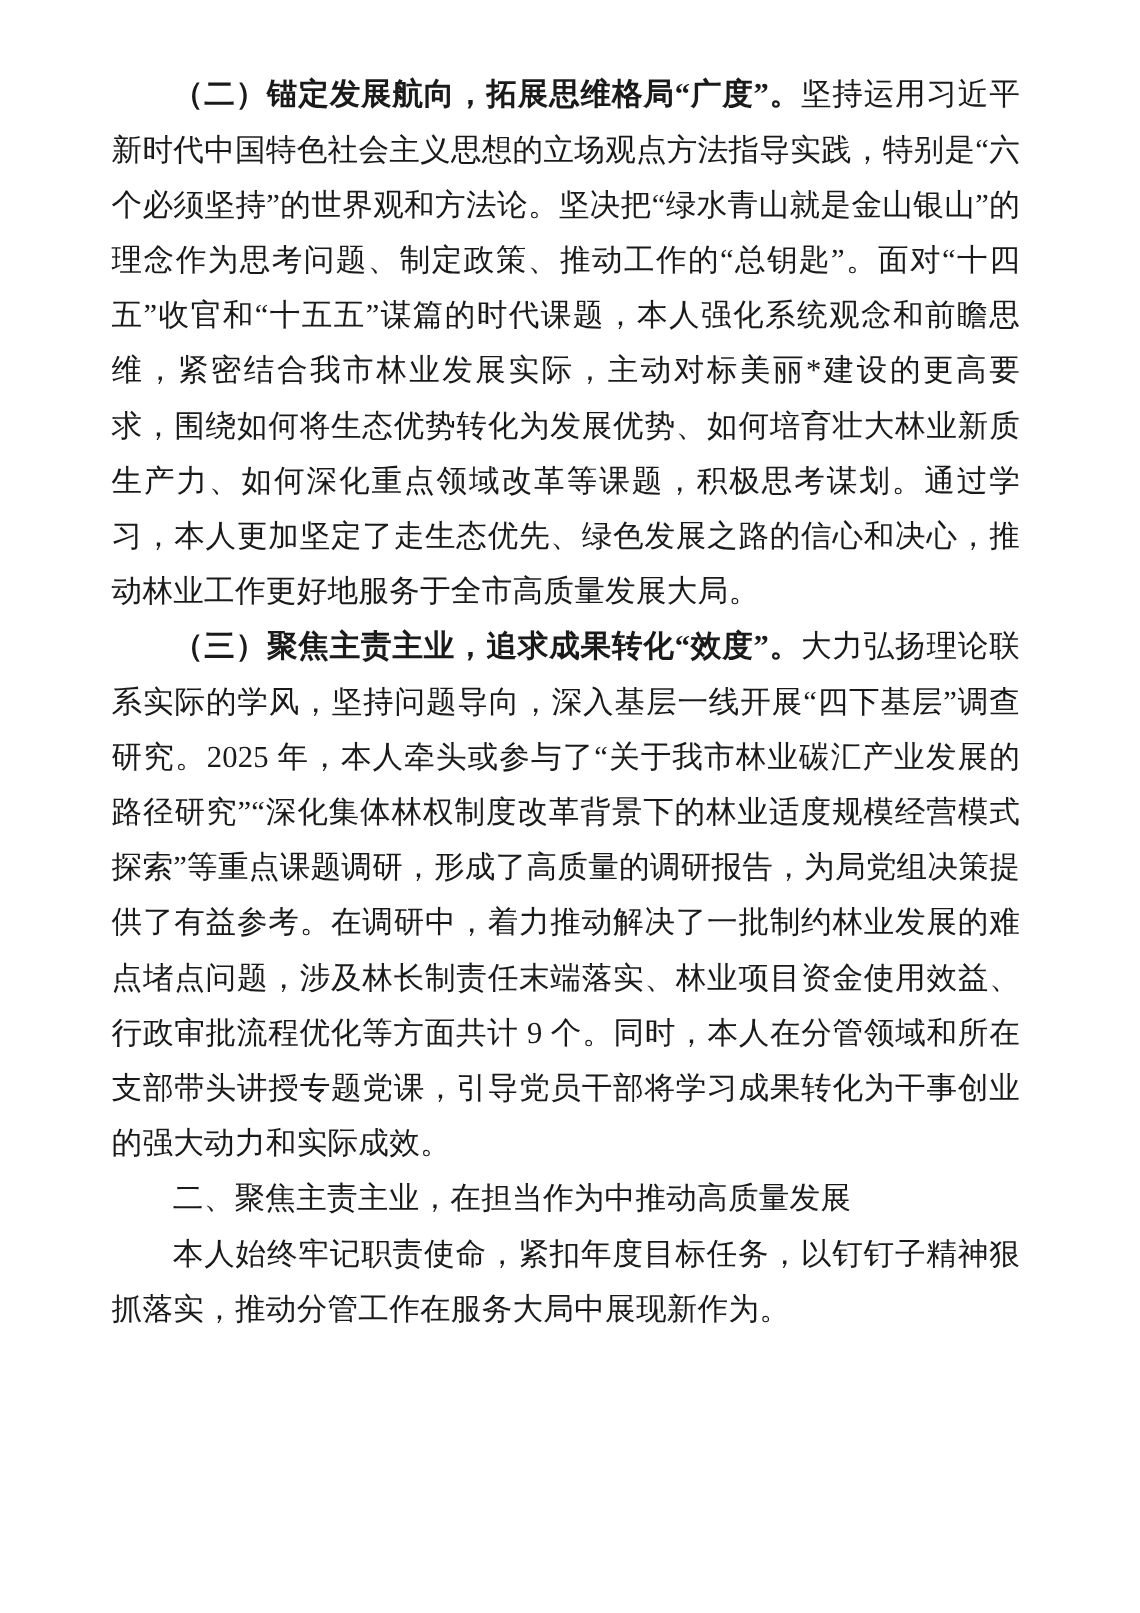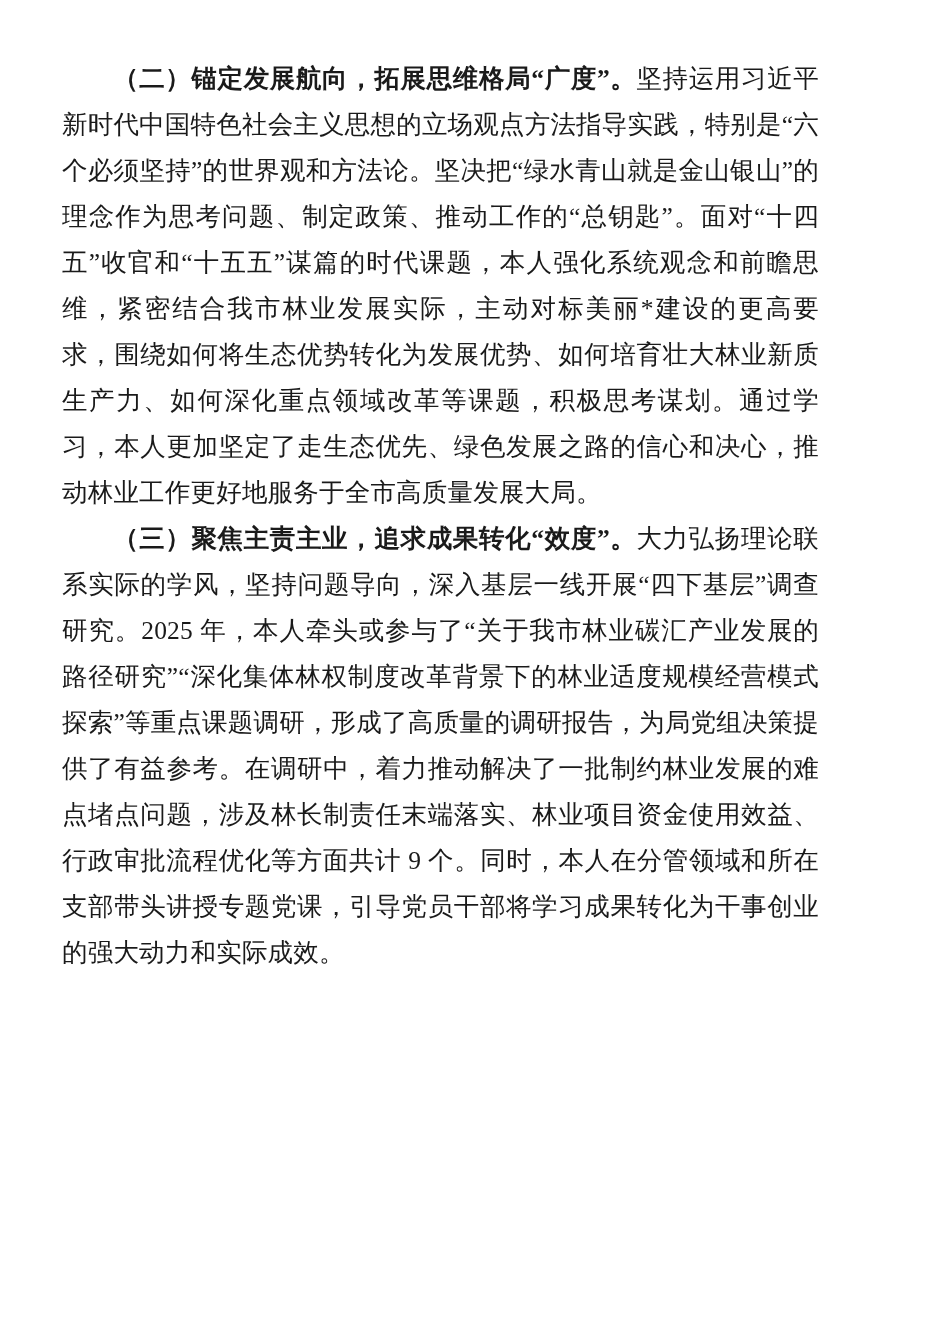--- a/index.html
+++ b/index.html
@@ -14,20 +14,21 @@
     color: #1a1a1a;
     overflow: hidden;
   }
   .page {
     position: relative;
     width: 881px;
     height: 1344px;
     box-sizing: border-box;
     padding: 56px 62px 40px 62px;
     background: #ffffff;
+    margin-left: 31px;
   }
   .doc-body {
     font-size: 25.5px;
     line-height: 46px;
     letter-spacing: 0.2px;
     text-align: justify;
     text-justify: inter-ideograph;
   }
   p {
     margin: 0;
@@ -53,18 +54,20 @@
 </head>
 <body>
 
 <div class="page">
   <div class="doc-body">
 
     <p class="para"><span class="para-lead">（二）锚定发展航向，拓展思维格局“广度”。</span><span>坚持运用习近平新时代中国特色社会主义思想的立场观点方法指导实践，特别是“六个必须坚持”的世界观和方法论。坚决把“绿水青山就是金山银山”的理念作为思考问题、制定政策、推动工作的“总钥匙”。面对“十四五”收官和“十五五”谋篇的时代课题，本人强化系统观念和前瞻思维，紧密结合我市林业发展实际，主动对标美丽*建设的更高要求，围绕如何将生态优势转化为发展优势、如何培育壮大林业新质生产力、如何深化重点领域改革等课题，积极思考谋划。通过学习，本人更加坚定了走生态优先、绿色发展之路的信心和决心，推动林业工作更好地服务于全市高质量发展大局。</span></p>
 
     <p class="para"><span class="para-lead">（三）聚焦主责主业，追求成果转化“效度”。</span><span>大力弘扬理论联系实际的学风，坚持问题导向，深入基层一线开展“四下基层”调查研究。2025 年，本人牵头或参与了“关于我市林业碳汇产业发展的路径研究”“深化集体林权制度改革背景下的林业适度规模经营模式探索”等重点课题调研，形成了高质量的调研报告，为局党组决策提供了有益参考。在调研中，着力推动解决了一批制约林业发展的难点堵点问题，涉及林长制责任末端落实、林业项目资金使用效益、行政审批流程优化等方面共计 9 个。同时，本人在分管领域和所在支部带头讲授专题党课，引导党员干部将学习成果转化为干事创业的强大动力和实际成效。</span></p>
 
+    <p class="sub-heading">二、聚焦主责主业，在担当作为中推动高质量发展</p>
 
+    <p class="para">本人始终牢记职责使命，紧扣年度目标任务，以钉钉子精神狠抓落实，推动分管工作在服务大局中展现新作为。</p>
 
 
 
   </div>
 </div>
 
 </body></html>

